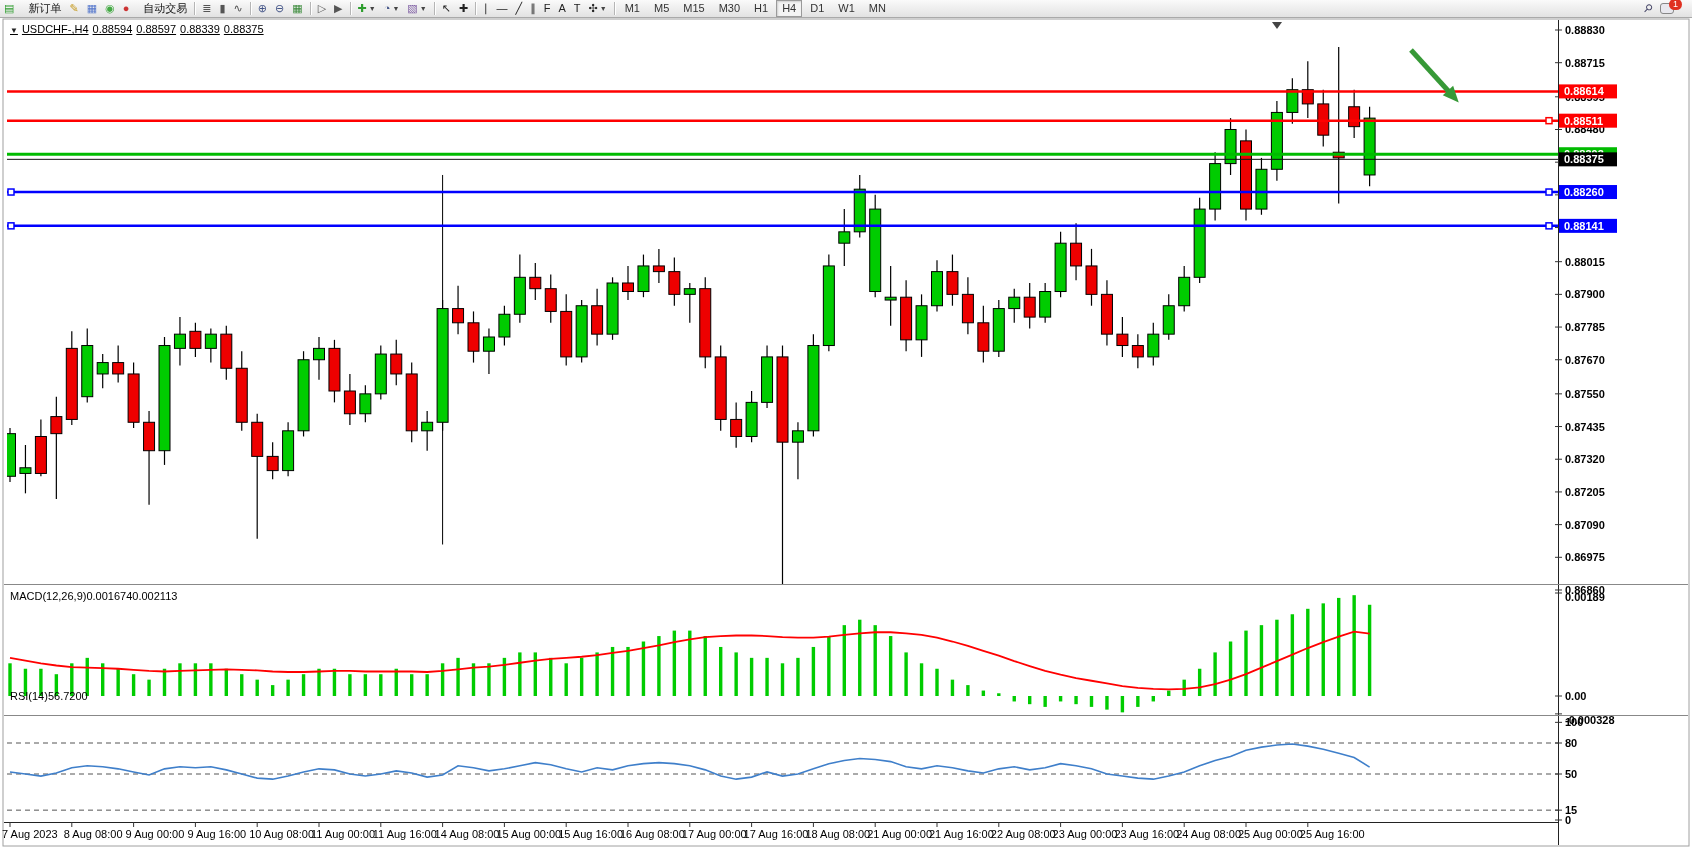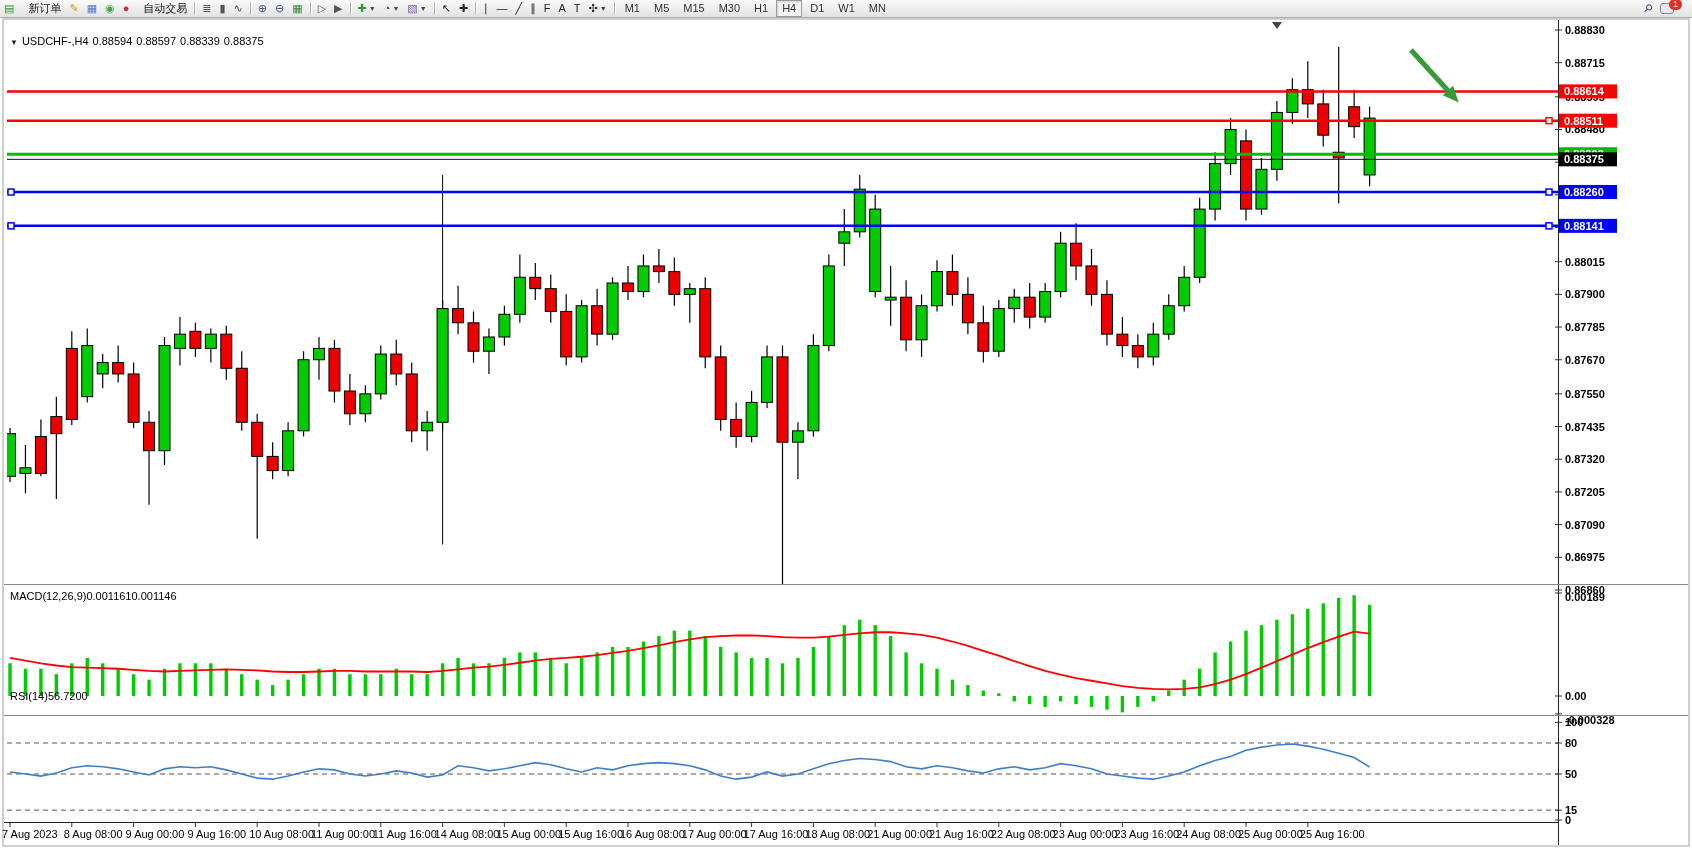--- a/index.html
+++ b/index.html
@@ -17,21 +17,21 @@
   .tf-btn{padding:0 5px;height:15px;line-height:15px;color:#333;margin:0 1px;border:1px solid transparent;}
   .tf-btn.active{background:#f4f4f4;border:1px solid #9a9a9a;box-shadow:inset 1px 1px 2px #cfcfcf;}
   .tb-right{margin-left:auto;margin-right:6px;}
   .badge{display:inline-block;min-width:11px;height:11px;border-radius:6px;background:#e03020;
     color:#fff;font-size:9px;line-height:11px;text-align:center;padding:0 1px;margin-left:-5px;margin-top:-8px;}
   .bubble{display:inline-block;width:12px;height:9px;border-radius:3px;background:#e8e8ee;border:1px solid #888;}
   
   .chart-window{position:absolute;left:0;top:17px;width:1692px;height:831px;background:#fff;}
   svg{position:absolute;left:0;top:0;}
   svg text{font-family:"Liberation Sans",sans-serif;}
-  .hdr{position:absolute;left:10px;top:18px;font-size:11px;color:#000;z-index:3;}
+  .hdr{position:absolute;left:10px;top:6px;font-size:11px;color:#000;z-index:3;text-decoration:underline;}
   .hdr .dd-glyph{font-size:8px;color:#222;margin-right:4px;}
   .hdr span{margin-right:4px;}
   .ind-label{position:absolute;left:10px;font-size:11px;color:#000;z-index:3;}
   .ind-label span{}
 </style>
 </head>
 <body>
 
 <div class="toolbar">
   <div class="tb" id="tb-left">
@@ -564,18 +564,18 @@
       <text x="1565" y="778" font-size="11" fill="#000" font-weight="700">50</text>
       <line x1="1555" y1="810.155" x2="1562" y2="810.155" stroke="#333"></line>
       <text x="1565" y="814.155" font-size="11" fill="#000" font-weight="700">15</text>
       <line x1="1555" y1="820" x2="1562" y2="820" stroke="#333"></line>
       <text x="1565" y="824" font-size="11" fill="#000" font-weight="700">0</text>
     </svg>
   <div class="hdr">
     <span class="dd-glyph">▼</span><span>USDCHF-,H4</span><span>0.88594</span><span>0.88597</span><span>0.88339</span><span>0.88375</span>
   </div>
   <div class="ind-label" style="top:573px;">
-    <span>MACD(12,26,9)</span><span>0.001161</span><span>0.001146</span>
+    <span>MACD(12,26,9)</span><span>0.001674</span><span>0.002113</span>
   </div>
   <div class="ind-label" style="top:673px;">
     <span>RSI(14)</span><span>56.7200</span>
   </div>
 </div>
 
 </body></html>

